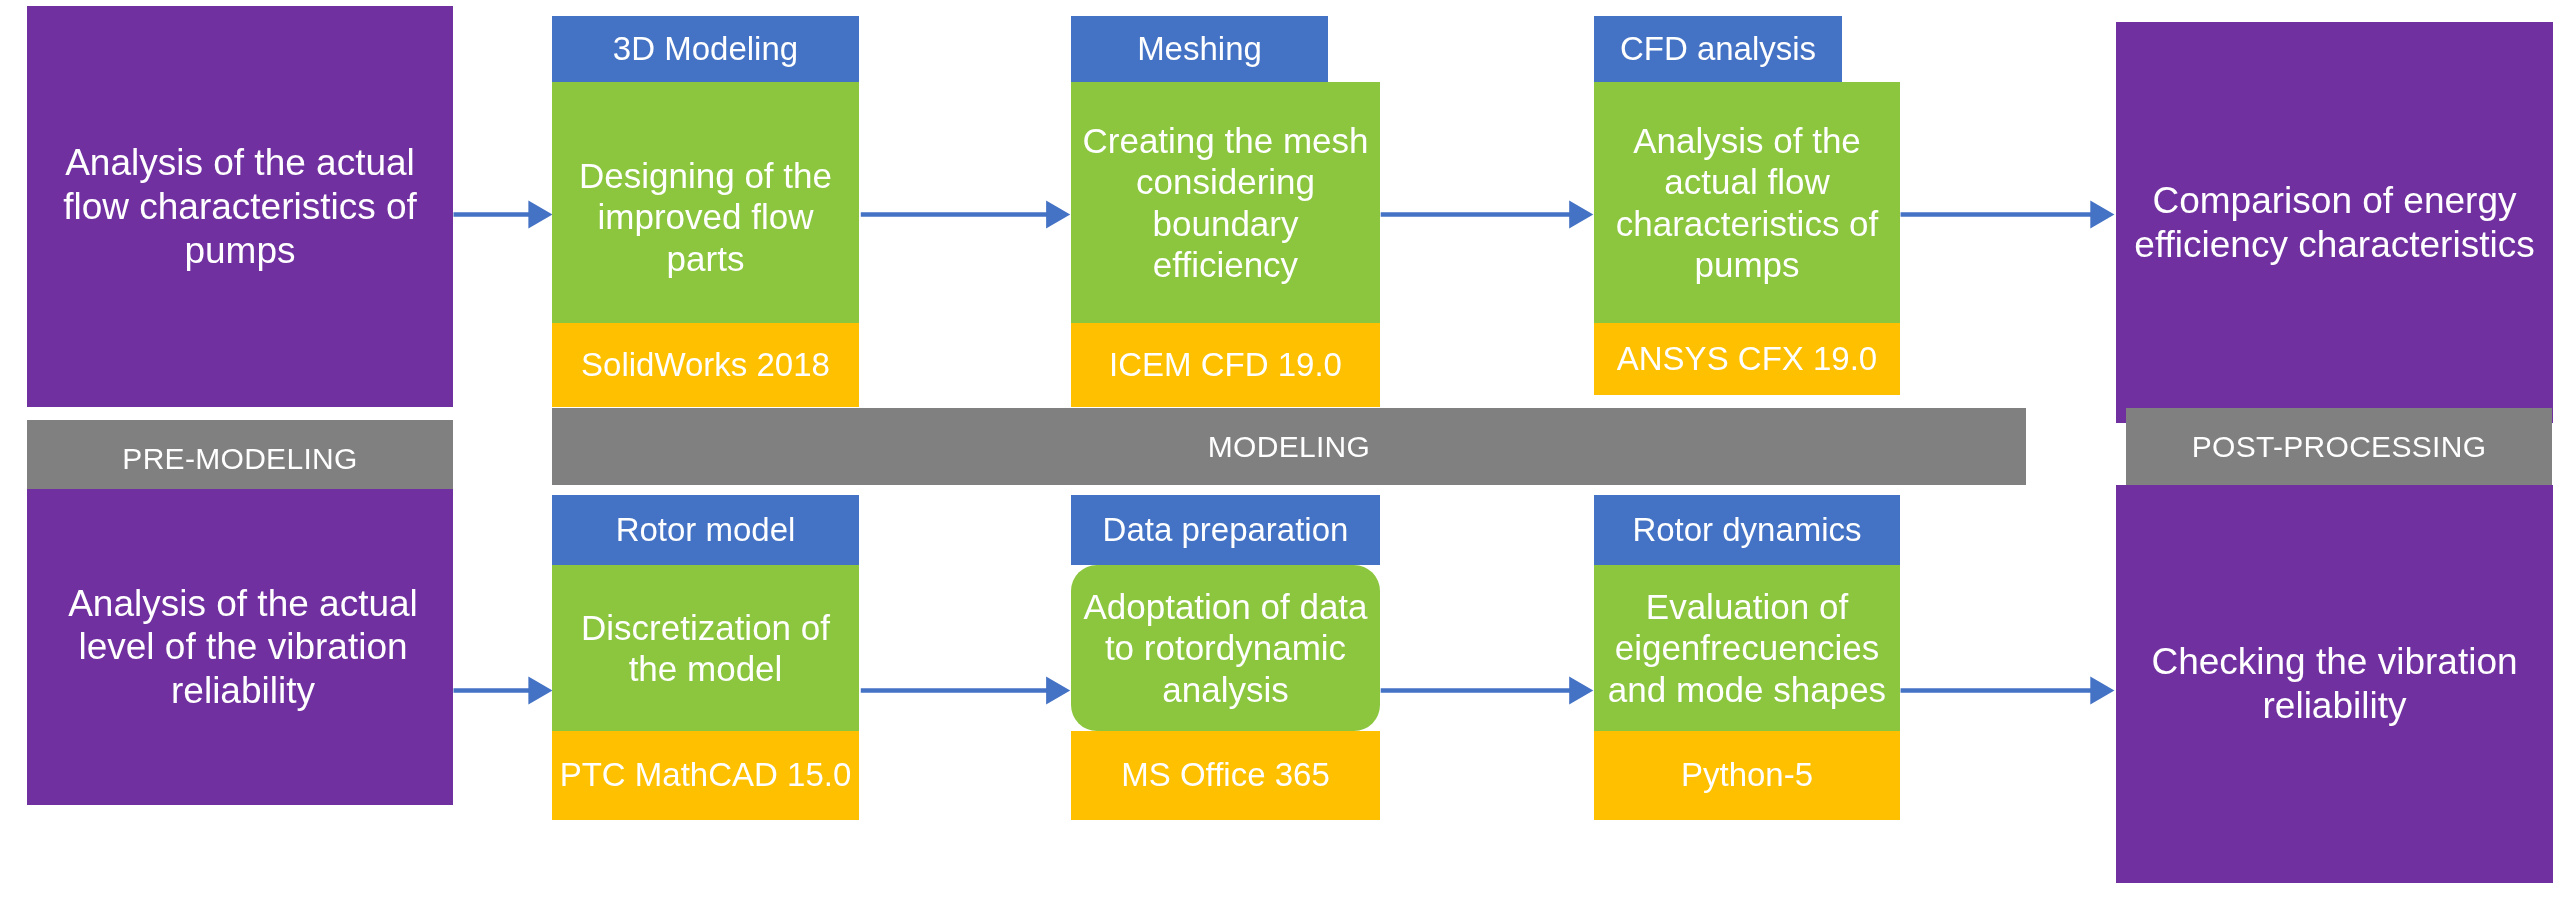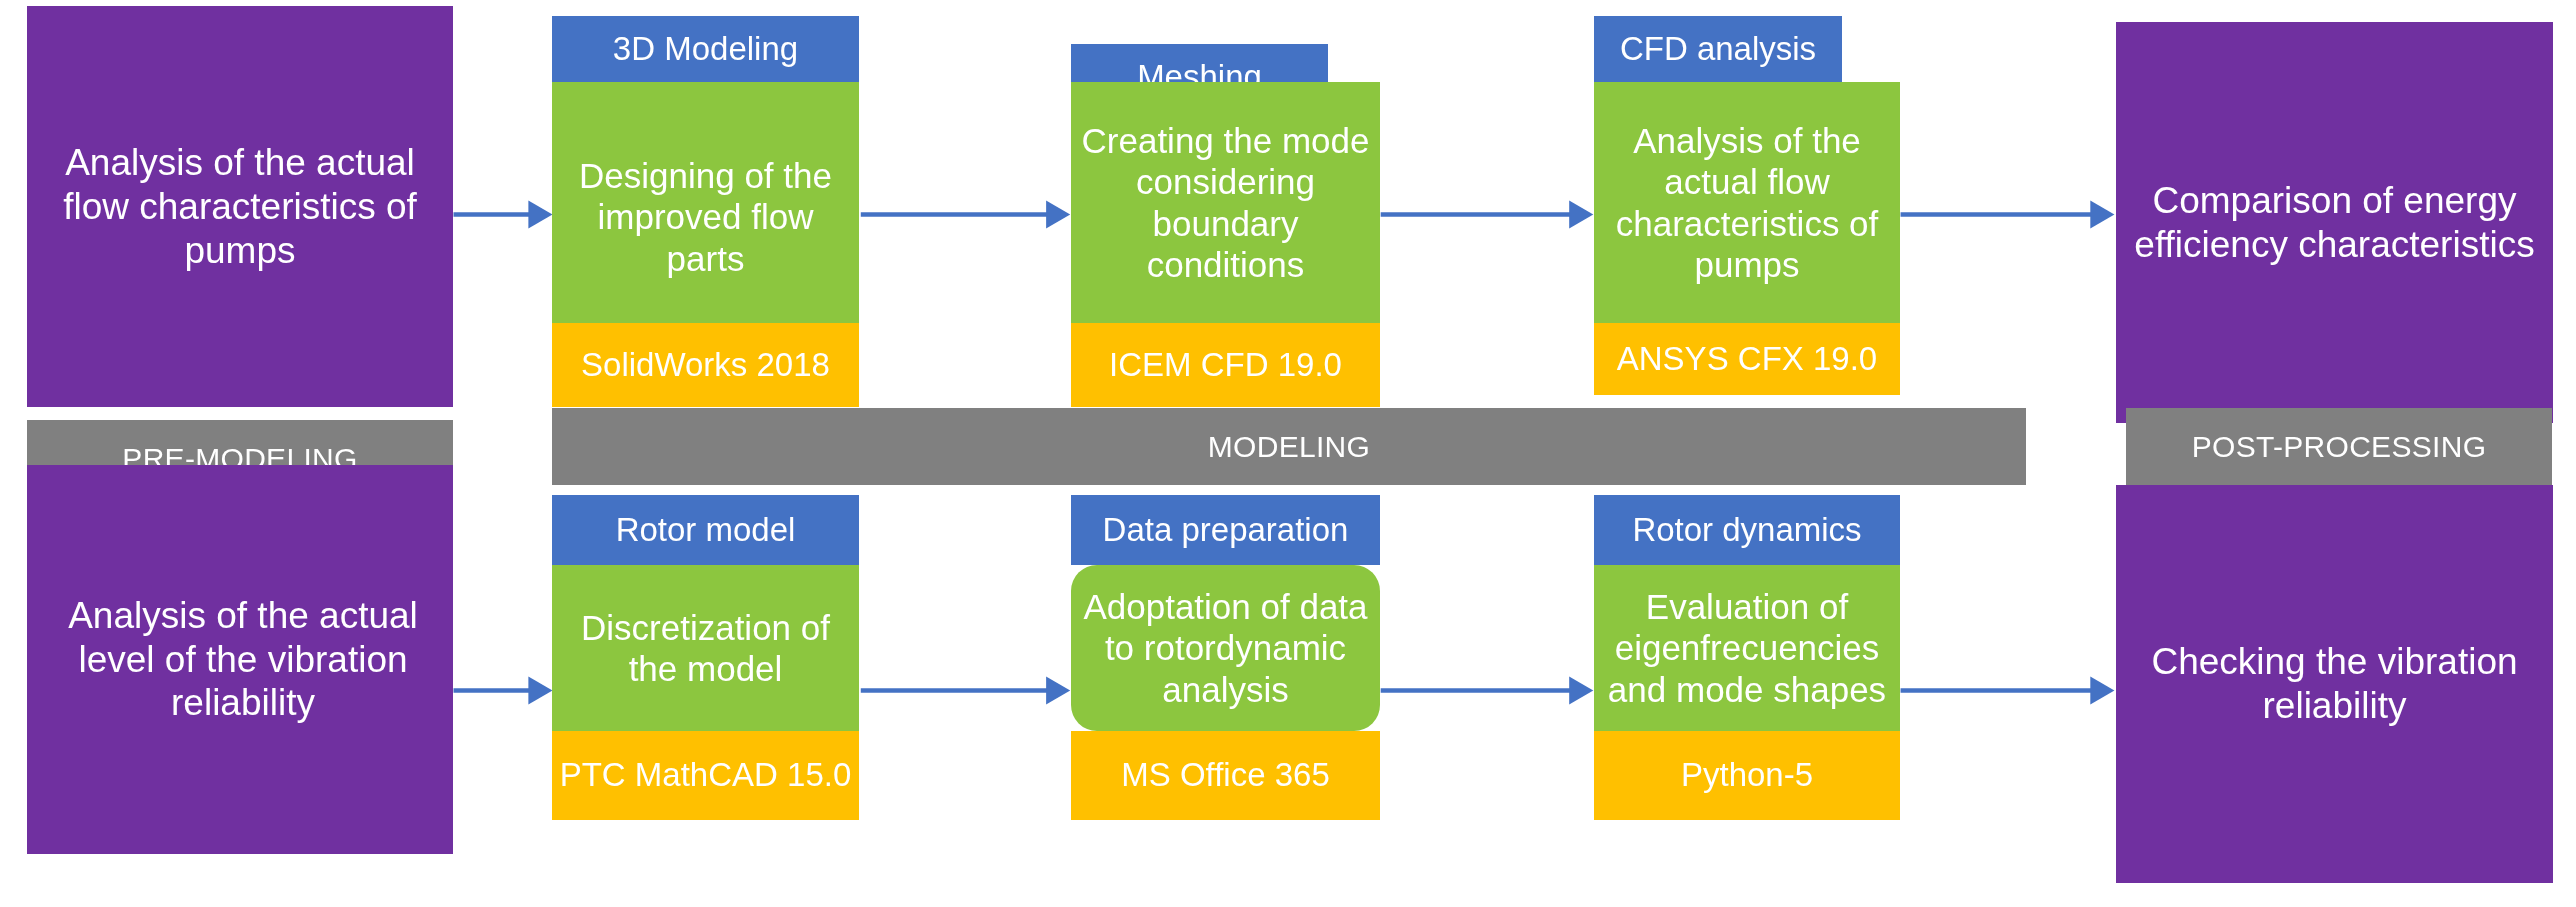--- a/index.html
+++ b/index.html
@@ -44,25 +44,25 @@
   <span>SolidWorks 2018</span>
 </div>
 
 <div class="arrow" style="left:860px;top:198px;width:211px;height:33px;">
   <svg width="211" height="33" viewBox="0 0 330 52">
     <line x1="0" y1="26" x2="296" y2="26" stroke="#4472C4" stroke-width="7"></line>
     <polygon points="292,4 330,26 292,48" fill="#4472C4"></polygon>
   </svg>
 </div>
 
-<div class="box blue hdr" style="left:1071px;top:16px;width:257px;height:66px;margin-top:28px;">
+<div class="box blue hdr" style="left:1071px;top:16px;width:257px;height:66px;">
   <span>Meshing</span>
 </div>
 <div class="box green body-txt" style="left:1071px;top:82px;width:309px;height:241px;">
-  <span>Creating the mode considering boundary conditions</span>
+  <span>Creating the mesh considering boundary efficiency</span>
 </div>
 <div class="box orange tool" style="left:1071px;top:323px;width:309px;height:84px;">
   <span>ICEM CFD 19.0</span>
 </div>
 
 <div class="arrow" style="left:1380px;top:198px;width:214px;height:33px;">
   <svg width="214" height="33" viewBox="0 0 335 52">
     <line x1="0" y1="26" x2="301" y2="26" stroke="#4472C4" stroke-width="7"></line>
     <polygon points="297,4 335,26 297,48" fill="#4472C4"></polygon>
   </svg>
@@ -94,21 +94,21 @@
 </div>
 
 <div class="box gray phase" style="left:552px;top:408px;width:1474px;height:77px;">
   <span>MODELING</span>
 </div>
 
 <div class="box gray phase" style="left:2126px;top:408px;width:426px;height:77px;">
   <span>POST-PROCESSING</span>
 </div>
 
-<div class="box purple bigtxt" style="left:27px;top:465px;width:426px;height:389px;padding-left:20px;">
+<div class="box purple bigtxt" style="left:27px;top:489px;width:426px;height:316px;padding-left:20px;">
   <span>Analysis of the actual level of the vibration reliability</span>
 </div>
 
 <div class="arrow" style="left:453px;top:674px;width:100px;height:33px;">
   <svg width="100" height="33" viewBox="0 0 156 52">
     <line x1="0" y1="26" x2="122" y2="26" stroke="#4472C4" stroke-width="7"></line>
     <polygon points="118,4 156,26 118,48" fill="#4472C4"></polygon>
   </svg>
 </div>
 

